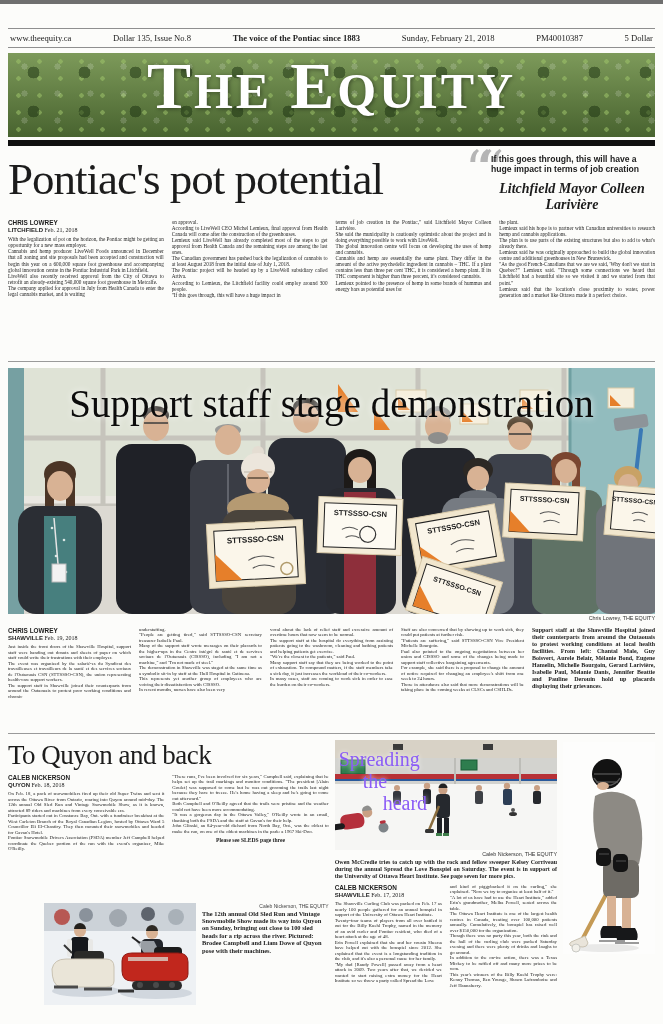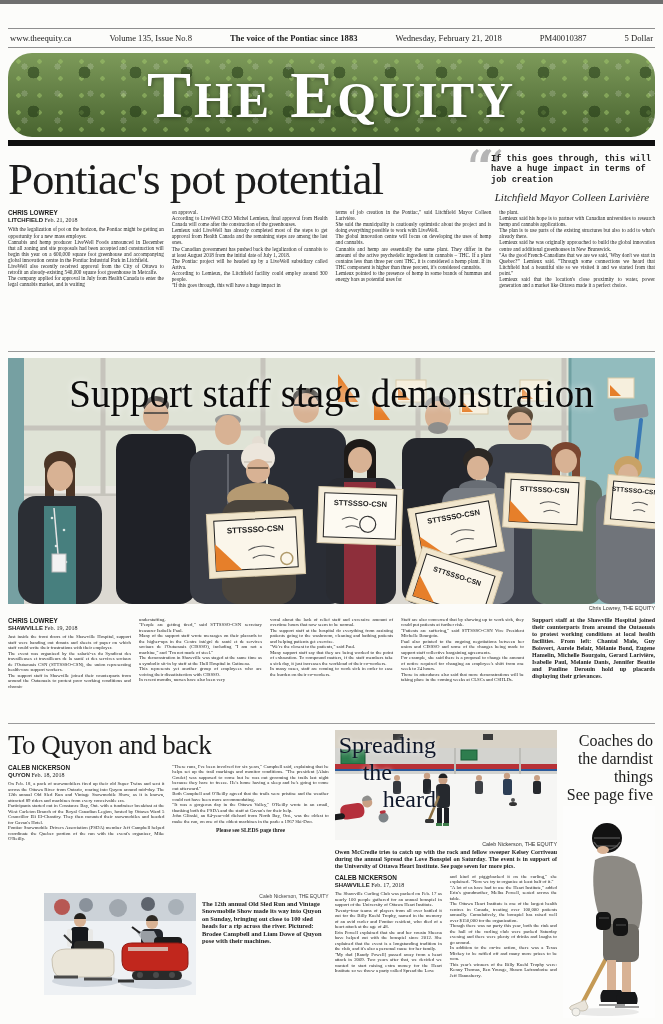--- a/index.html
+++ b/index.html
@@ -11,45 +11,44 @@
   
   .topbar {
     margin:24px 8px 0; border-top:1px solid #8f8f8f; border-bottom:1px solid #8f8f8f;
     display:flex; justify-content:space-between; align-items:center;
     padding:4px 2px; font-size:8.6px; color:#222; white-space:nowrap;
   }
   .topbar .tagline { font-weight:bold;text-align:right; }
   
   .masthead {
     margin:5px 8px 0; height:84px; position:relative; overflow:hidden;
-    display:flex; align-items:center; justify-content:center;
+    display:flex; align-items:flex-start; justify-content:center;
     background-color:#5e7d44;
     background-image:
       radial-gradient(circle, rgba(255,255,255,0.16) 0 14%, transparent 15%),
       radial-gradient(circle, rgba(26,48,16,0.5) 0 18%, transparent 19%),
       radial-gradient(circle, rgba(158,196,106,0.55) 0 16%, transparent 17%),
       linear-gradient(#7d9a5a, #48632f);
     background-size: 33px 27px, 51px 39px, 21px 17px, 100% 100%;
-    border-radius: 24px;
   }
   .mast-title {
     color:#fff; font-weight:bold; font-size:50px; line-height:1; letter-spacing:3px;
     text-shadow:1px 1px 4px rgba(0,0,0,0.45); white-space:nowrap;
   }
   .mast-word { display:inline-block; text-transform:uppercase; }
   .mast-word::first-letter { font-size:1.32em; }
   .mast-word + .mast-word { margin-left:18px; }
   .blackbar { height:6px; background:#101010; margin:3px 8px 0; }
   
-  .lead-head { display:flex; margin:2px 8px 0; align-items:flex-end;gap:16px; }
+  .lead-head { display:flex; margin:2px 8px 0; align-items:center;gap:16px; }
   .lead-headline { font-size:45px; line-height:1.02; letter-spacing:-1px; font-weight:normal; flex:1; }
   .pullquote { width:190px; position:relative; padding:6px 2px 0 26px; }
   .pq-marks { position:absolute; left:0; top:-8px; font-size:52px; color:#b5b5b5; letter-spacing:-14px; font-family:"DejaVu Serif",serif; }
-  .pq-text { font-family:Liberation Mono, monospace; font-size:8.6px; font-weight:bold; line-height:1.2; color:#222; position:relative; }
-  .pq-attr { margin-top:6px; font-size:11px; font-weight:normal; font-style:italic; text-align:center; }
+  .pq-text { font-family:Liberation Sans, sans-serif; font-size:8.6px; font-weight:bold; line-height:1.2; color:#222; position:relative; }
+  .pq-attr { margin-top:6px; font-size:14px; font-weight:bold; font-style:italic; text-align:center; }
   .story-cols { display:flex; gap:8px; margin:6px 8px 0; }
   .col { flex:1; min-width:0; }
   .byline { font-family:"Liberation Sans",sans-serif; font-weight:bold; font-size:6.4px; line-height:1.25; }
   .dateline { font-size:6px; line-height:1.25; margin-bottom:2px; }
   .dateline b { font-family:"Liberation Sans",sans-serif; }
   .btext { font-size:5.2px; line-height:6.1px; text-align:justify; white-space:pre-line; }
   .lead-cols { height:136px; overflow:hidden; }
   .rule { height:1px; background:#9a9a9a; margin:6px 8px; }
   
   .demo-photo { position:relative; margin:0 8px; height:246px; overflow:hidden; }
@@ -70,39 +69,39 @@
   .quyon-headline { font-size:27px; font-weight:normal; letter-spacing:-0.5px; margin-bottom:3px; }
   .quyon-cols { height:122px; overflow:hidden; }
   .see-line { text-align:center; font-weight:bold; font-size:5.6px; margin-top:3px; }
   .sled-block { display:flex; gap:6px; margin-top:7px; }
   .sled-photo { width:152px; height:102px; margin-left:36px; flex:none; overflow:hidden; }
   .sled-cap-col { flex:1; min-width:0; }
   .sled-credit { font-family:"Liberation Sans",sans-serif; font-size:5px; color:#444; text-align:right; margin-bottom:1px; }
   .sled-caption { font-weight:bold; font-size:6.4px; line-height:7.4px; }
   .spread-photo { position:relative; height:110px; overflow:hidden; }
   .spread-photo svg { position:absolute; inset:0; }
-  .spread-headline { position:absolute; top:2px; left:4px; font-size:24px; line-height:1.12; color:#0f172a; text-shadow:0 0 5px rgba(255,255,255,0.9); }
+  .spread-headline { position:absolute; top:8px; left:4px; font-size:20px; line-height:1.12; color:#8b5cf6; text-shadow:0 0 5px rgba(255,255,255,0.9); }
   .spread-headline .l2 { padding-left:24px; }
   .spread-headline .l3 { padding-left:44px; }
   .mid-caption { font-weight:bold; font-size:6px; line-height:7px; text-align:justify; margin-top:2px; }
   .mid-cols { height:128px; overflow:hidden; margin-top:4px; }
   .teaser { font-size:16px; line-height:1.12; text-align:right; padding:2px 2px 0 0; }
   .hockey-photo { width:100%; height:212px; margin-top:2px; overflow:hidden; }
   [data-name] { }
 </style>
 </head>
 <body>
 
 <div class="page" data-name="newspaper-front-page">
 
   <div class="topbar" data-name="top-info-bar">
     <span data-name="website-url">www.theequity.ca</span>
-    <span data-name="volume-issue">Volume 135, Issue No.8</span>
+    <span data-name="volume-issue">Dollar 135, Issue No.8</span>
     <span class="tagline" data-name="paper-tagline">The voice of the Pontiac since 1883</span>
-    <span data-name="issue-date">Wednesday, February 21, 2018</span>
+    <span data-name="issue-date">Sunday, February 21, 2018</span>
     <span data-name="postal-id">PM40010387</span>
     <span data-name="price">5 Dollar</span>
   </div>
 
   <div class="masthead" data-name="masthead-banner">
     <div class="mast-title" data-name="paper-title">
       <span class="mast-word">The</span><span class="mast-word">Equity</span>
     </div>
   </div>
   <div class="blackbar" data-name="divider-bar"></div>
@@ -468,24 +467,20 @@
         <div class="col btext-sm" data-name="article-column">and kind of piggybacked it on the curling," she explained. "Now we try to organize at least half of it."
 "A lot of us have had to use the Heart Institute," added Erin's grandmother, Melba Powell, seated across the table.
 The Ottawa Heart Institute is one of the largest health centres in Canada, treating over 100,000 patients annually. Cumulatively, the bonspiel has raised well over $150,000 for the organization.
 Though there was no party this year, both the rink and the hall of the curling club were packed Saturday evening and there were plenty of drinks and laughs to go around.
 In addition to the on-ice action, there was a Texas Mickey to be raffled off and many more prizes to be won.
 This year's winners of the Billy Kuehl Trophy were: Kenny Thomas, Ben Younge, Shawn Laframboise and Jeff Hannaberry.</div>
       </div>
     </div>
 
     <div class="b-right" data-name="teaser-column">
-      <div class="teaser" data-name="coaches-teaser">
-        <div>Coaches do the darndist things</div>
-        <div>See page five</div>
-      </div>
       <div class="hockey-photo" data-name="hockey-player-photo">
         <svg viewBox="0 0 92 212" width="92" height="212" data-name="hockey-photo-art">
           <rect width="92" height="212" fill="#fdfdfc"></rect>
           <ellipse cx="42" cy="206" rx="34" ry="4" fill="#000" opacity="0.08"></ellipse>
           <line x1="56" y1="128" x2="20" y2="196" stroke="#c59a55" stroke-width="4" stroke-linecap="round"></line>
           <path d="M22,194 l-14,6 q-3,2 0,4 l12,1 q4,0 5,-4 Z" fill="#e9e4da" stroke="#c9c2b2"></path>
           <circle cx="13" cy="206" r="4" fill="#f2f0ea" stroke="#c9c9c4"></circle>
           <path d="M32,54 Q26,88 40,120 L76,122 Q84,88 72,58 Q52,44 32,54 Z" fill="#8d8a84"></path>
           <rect x="40" y="118" width="36" height="38" rx="7" fill="#6e6b65"></rect>
           <rect x="33" y="106" width="15" height="18" rx="5" fill="#141414"></rect>

